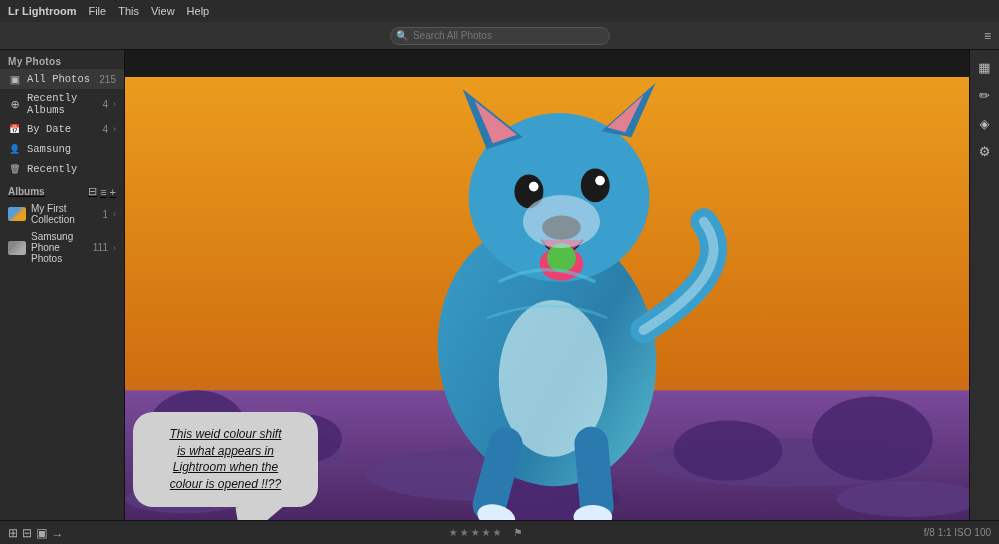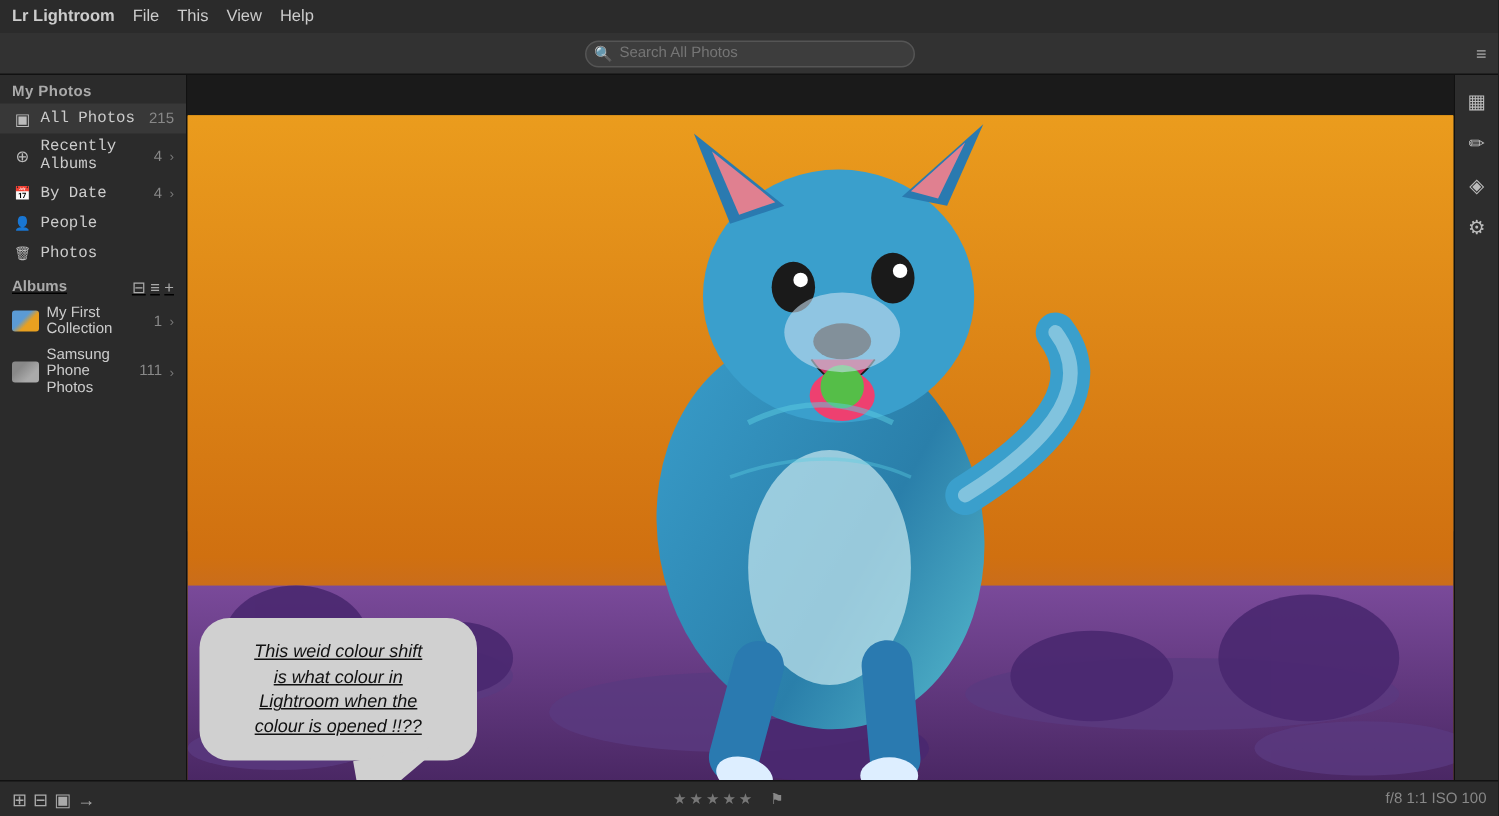--- a/index.html
+++ b/index.html
@@ -364,26 +364,26 @@
 
     <div class="sidebar-item">
       <span class="sidebar-item-icon" style="font-size:9px;">📅</span>
       <span class="sidebar-item-label">By Date</span>
       <span class="sidebar-item-count">4</span>
       <span class="sidebar-item-chevron">›</span>
     </div>
 
     <div class="sidebar-item">
       <span class="sidebar-item-icon" style="font-size:9px;">👤</span>
-      <span class="sidebar-item-label">People</span>
+      <span class="sidebar-item-label">Samsung</span>
     </div>
 
     <div class="sidebar-item">
       <span class="sidebar-item-icon" style="font-size:9px;">🗑</span>
-      <span class="sidebar-item-label">Photos</span>
+      <span class="sidebar-item-label">Recently</span>
     </div>
 
     <div class="sidebar-albums-header">
       <span class="sidebar-albums-title">Albums</span>
       <div class="sidebar-albums-icons">
         <span class="sidebar-icon-btn">⊟</span>
         <span class="sidebar-icon-btn">≡</span>
         <span class="sidebar-icon-btn">+</span>
       </div>
     </div>
@@ -484,21 +484,21 @@
 
         <path d="M 310 220 Q 350 200 390 220" stroke="#5acce0" stroke-width="3" fill="none" opacity="0.5"></path>
         <path d="M 300 250 Q 355 230 400 250" stroke="#5acce0" stroke-width="2" fill="none" opacity="0.4"></path>
 
         <ellipse cx="362" cy="170" rx="32" ry="22" fill="#c8e0f0" opacity="0.6"></ellipse>
       </svg>
 
       <div class="speech-bubble">
         <p class="bubble-text">
           <span>This weid colour shift</span><br>
-          <span>is what colour in</span><br>
+          <span>is what appears in</span><br>
           <span>Lightroom when the</span><br>
           <span>colour is opened  !!??</span>
         </p>
       </div>
     </div>
   </div>
 
   <div class="right-bar">
     <div class="right-bar-icon">▦</div>
     <div class="right-bar-icon">✏</div>

